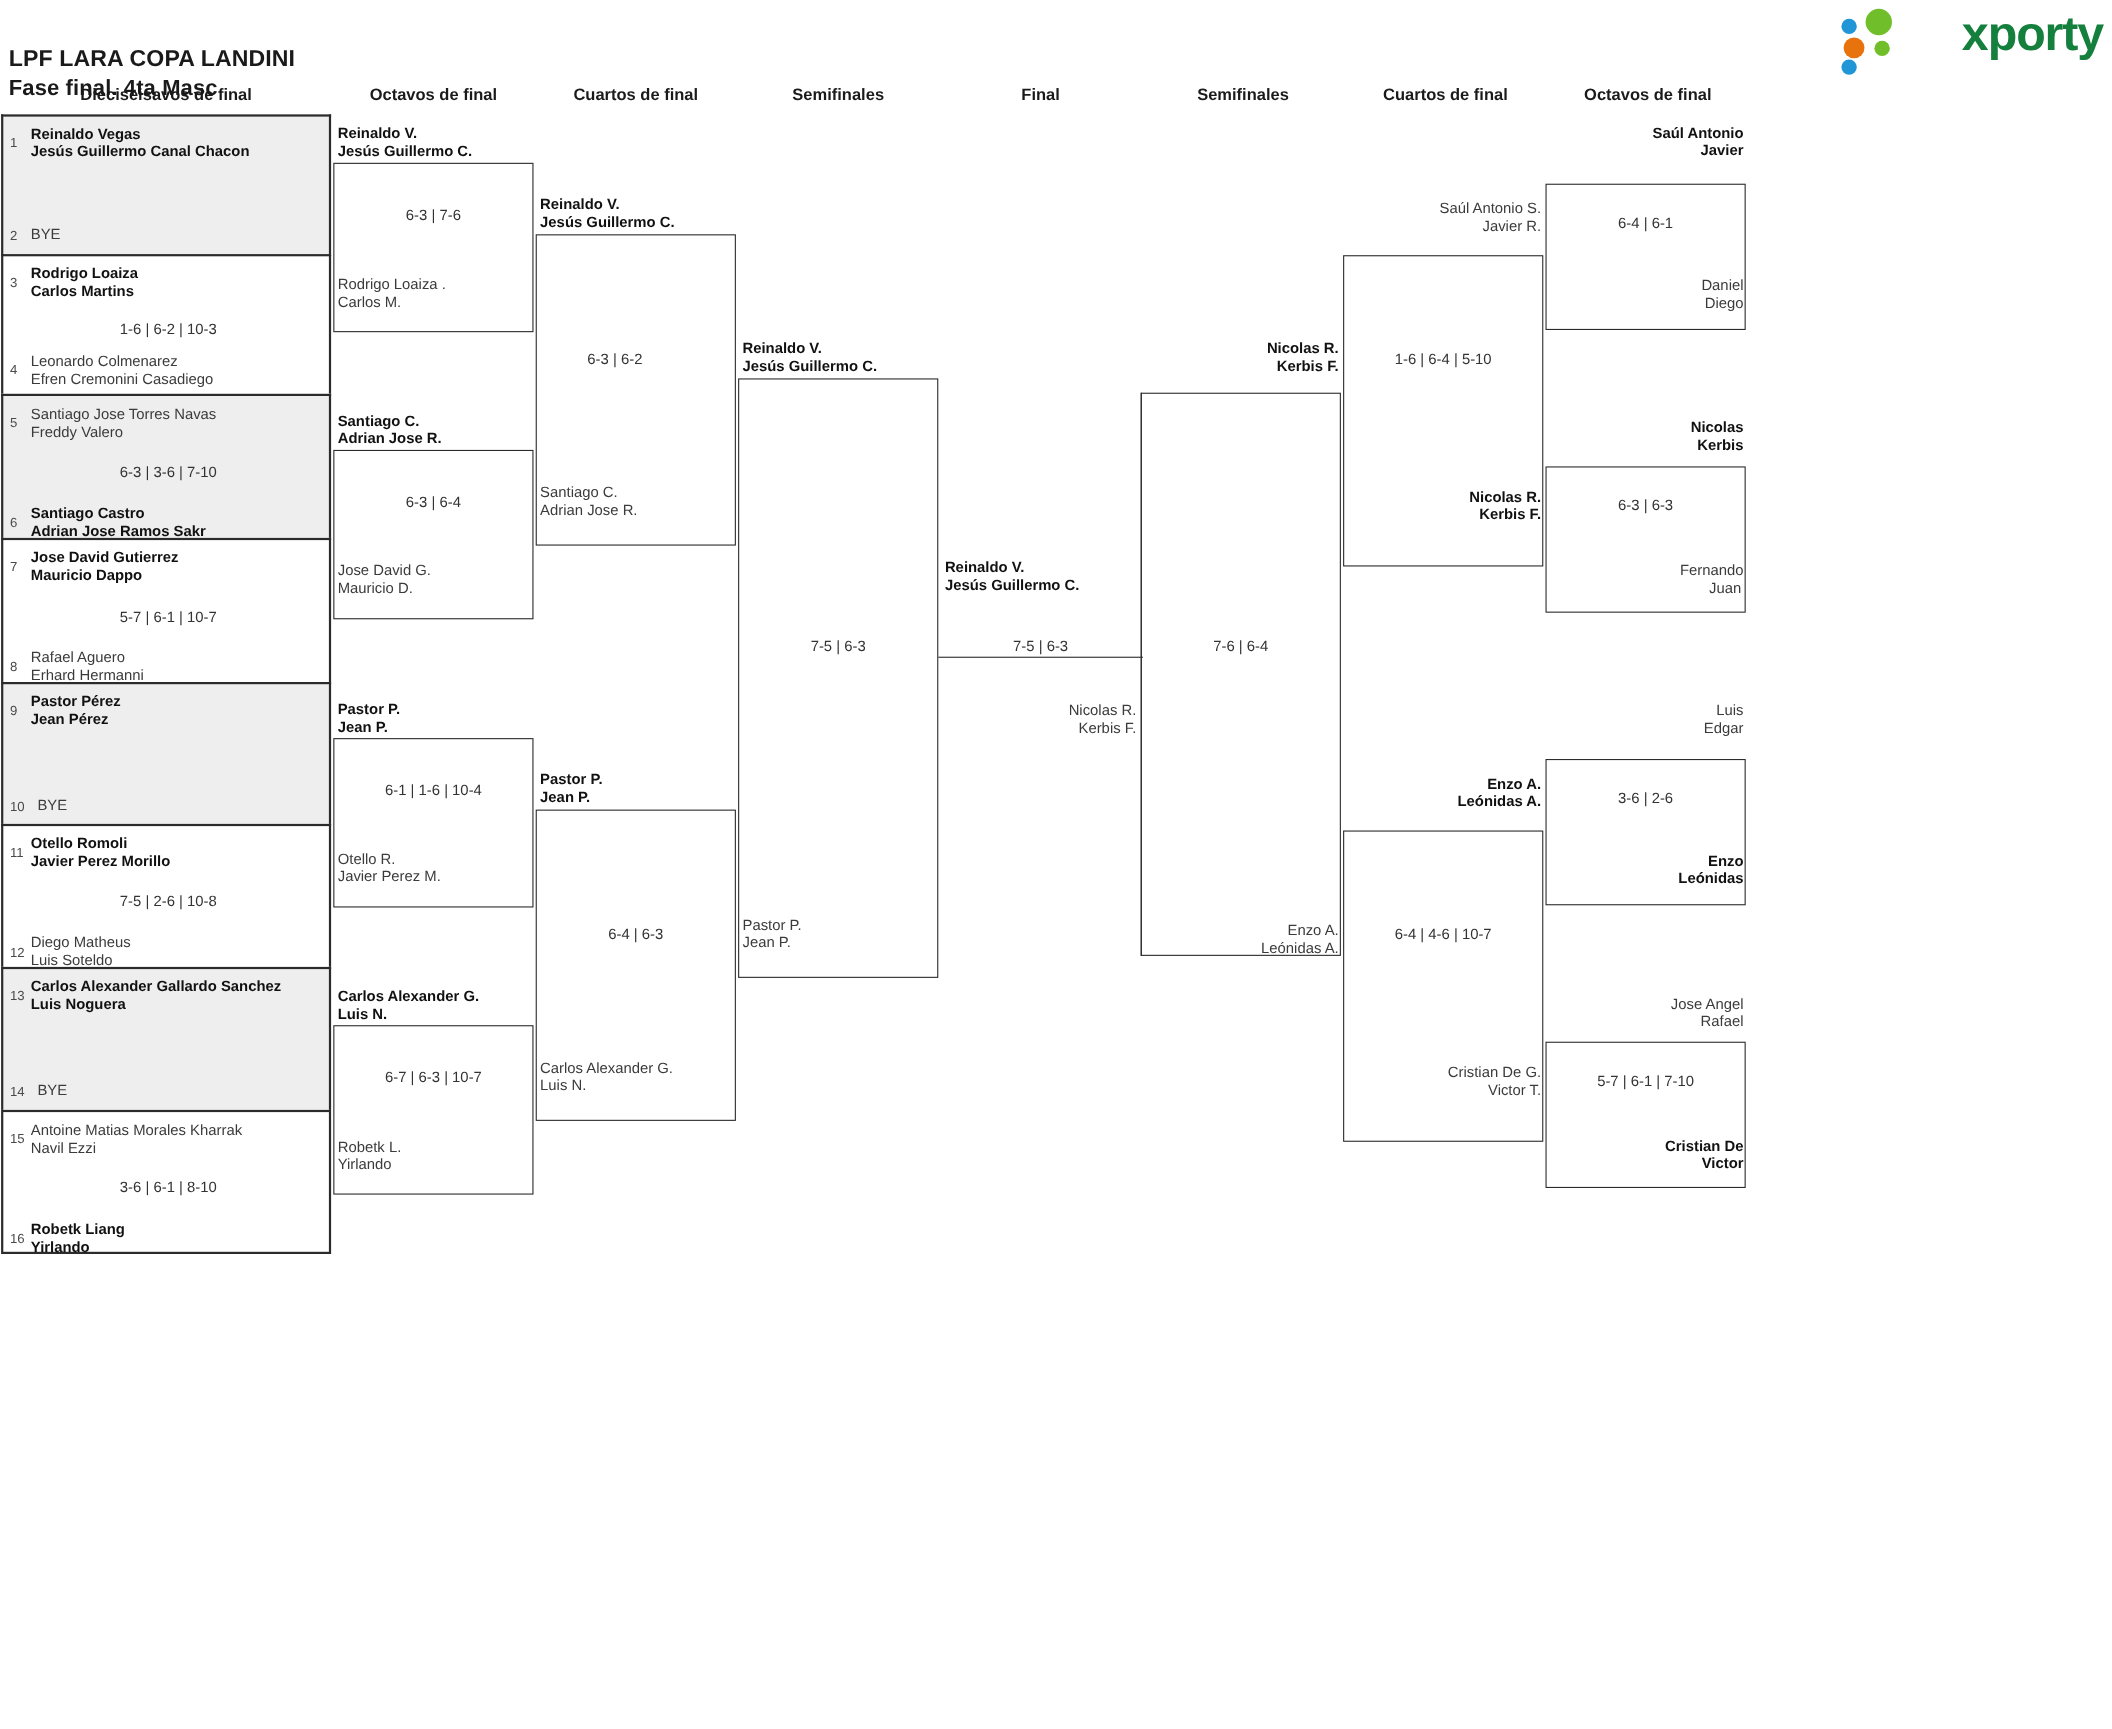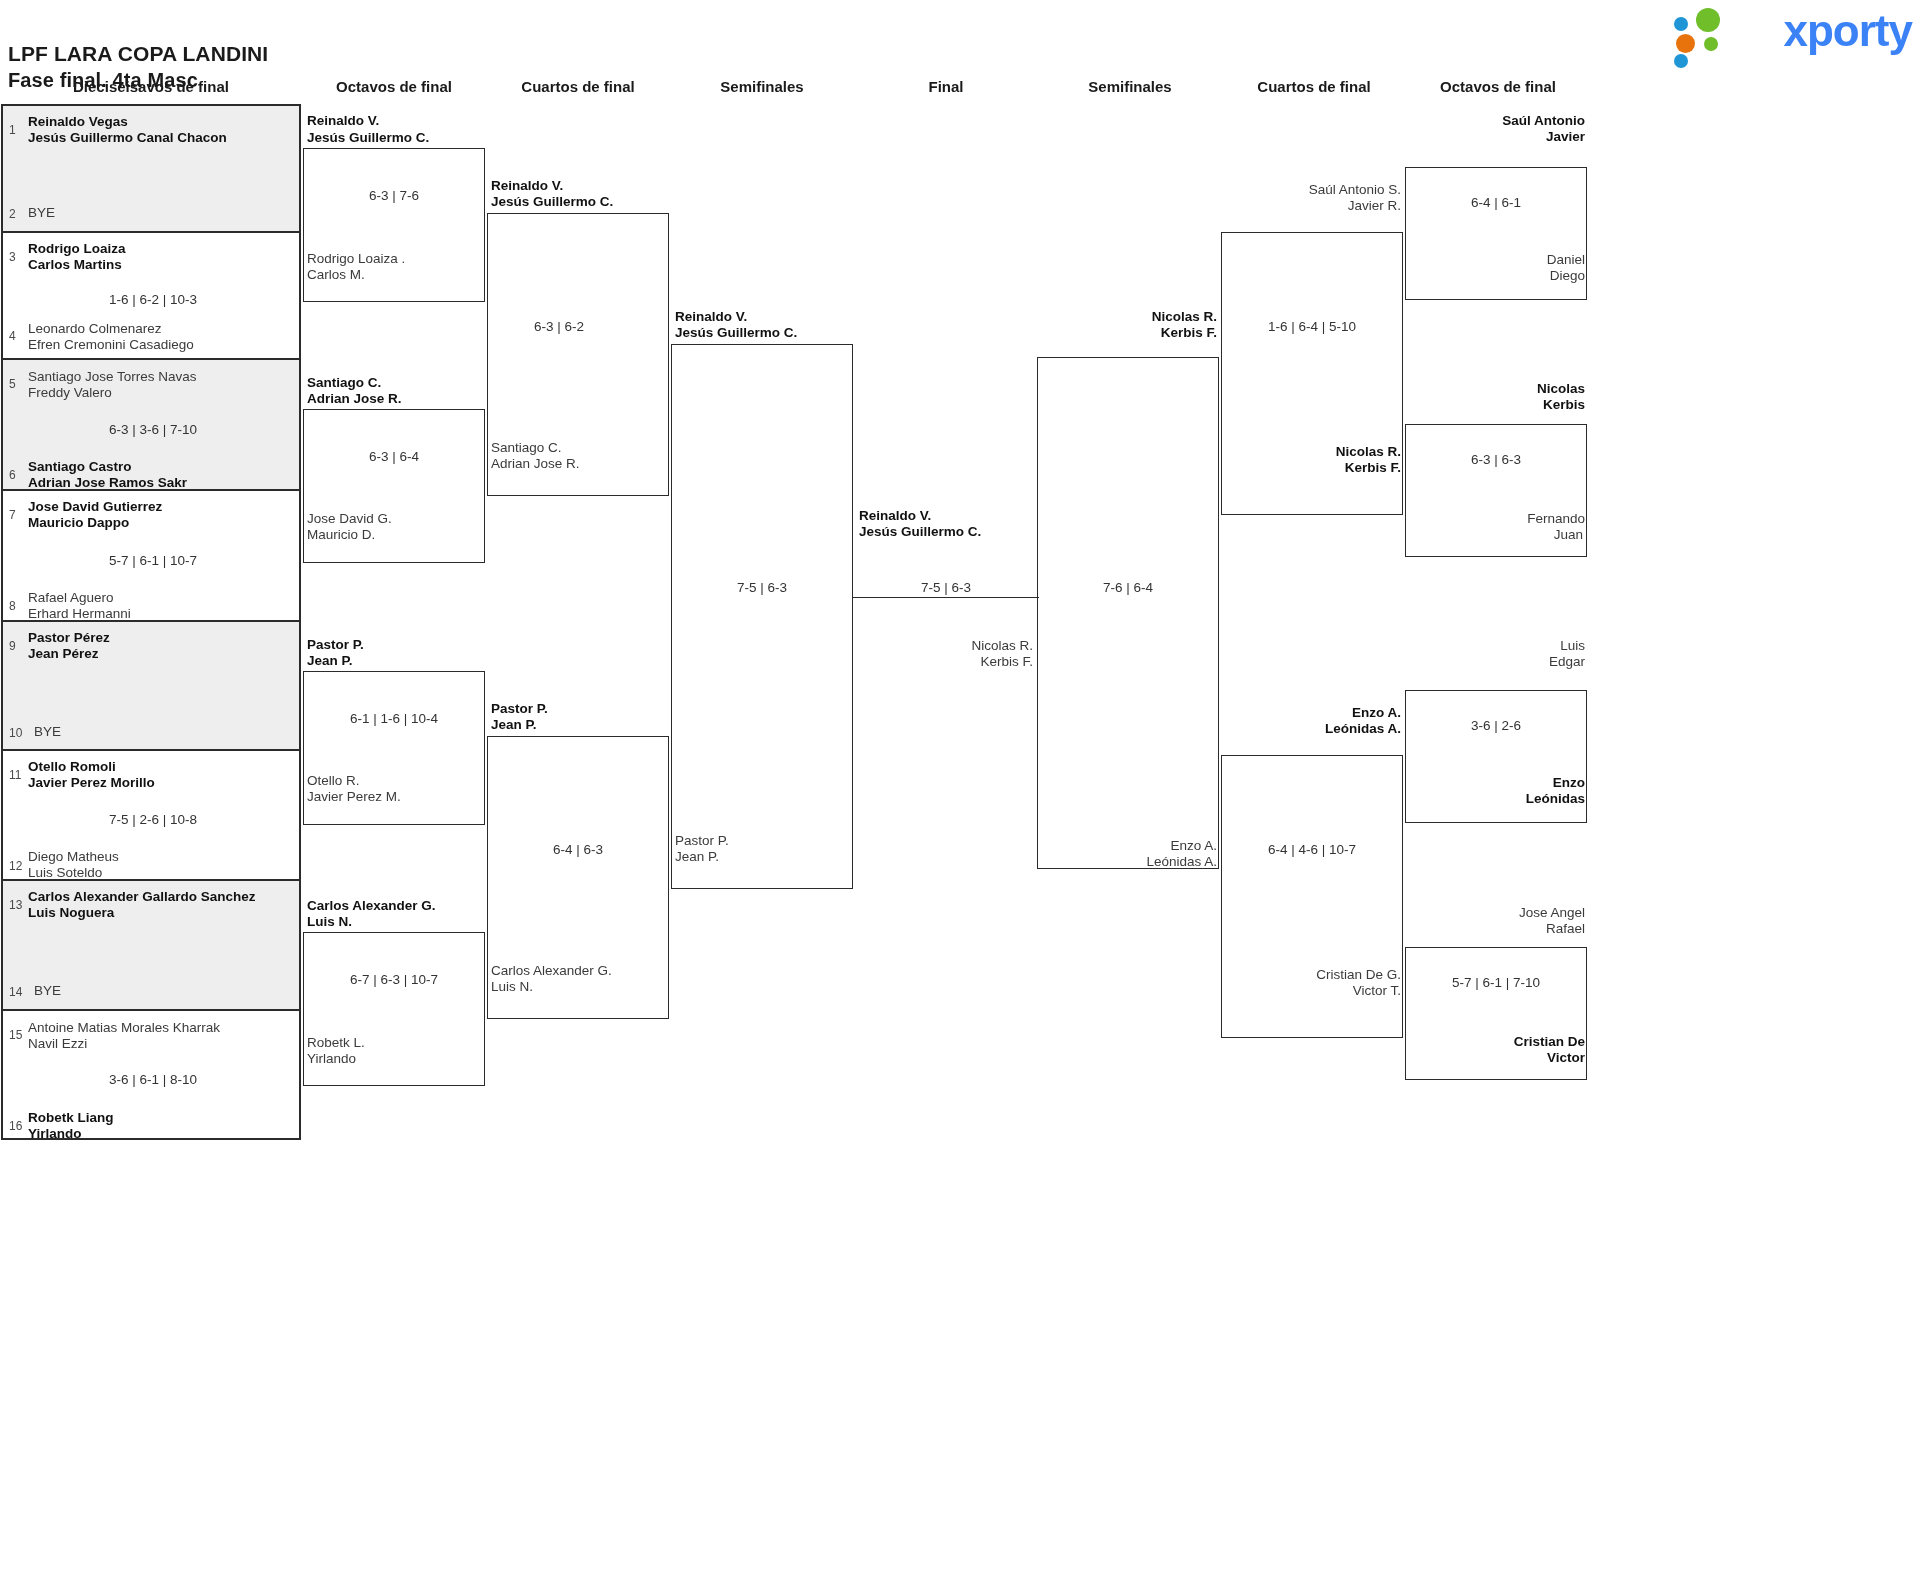--- a/index.html
+++ b/index.html
@@ -13,21 +13,21 @@
   #root { position: relative; width: 1920px; height: 1572px; }
 
   
   .hdr { position: absolute; left: 8px; top: 4px; margin-top: 37px; }
   .hdr h1 { font-size: 21px; font-weight: 700; letter-spacing: .1px; line-height: 26px; }
   .hdr h2 { font-size: 20px; font-weight: 700; letter-spacing: .1px; line-height: 26px; }
 
   .logo { position: absolute; right: 8px; top: 6px; display: flex; align-items: center; gap: 4px; }
   .logo .dots { position: relative; width: 62px; height: 50px; }
   .logo .dots i { position: absolute; border-radius: 50%; display: block; }
-  .logo .word { font-size: 44px; font-weight: 700; color: #3b82f6; letter-spacing: -1px; line-height: 44px; margin-left: 44px; }
+  .logo .word { font-size: 44px; font-weight: 700; color: #15803d; letter-spacing: -1px; line-height: 44px; margin-left: 44px; }
 
   
   .rh { position: absolute; top: 78px; font-size: 15px; font-weight: 600; text-align: center; white-space: nowrap; }
 
   
   .nm { font-size: 13.5px; line-height: 16.5px; white-space: nowrap; }
   .nm.w { font-weight: 700; color: #111; text-align: right; }
   .nm.l { font-weight: 400; color: #3b3b3b; }
   .sc  { font-size: 13.5px; color: #333; white-space: nowrap; }
 

